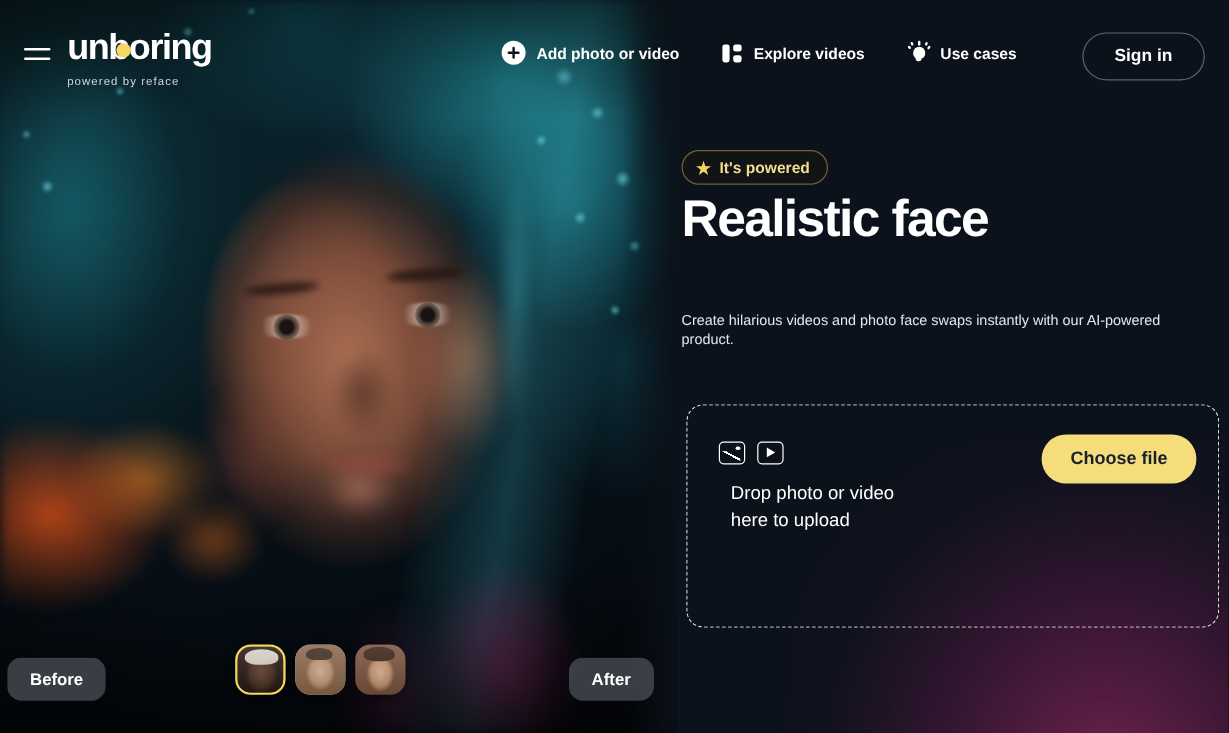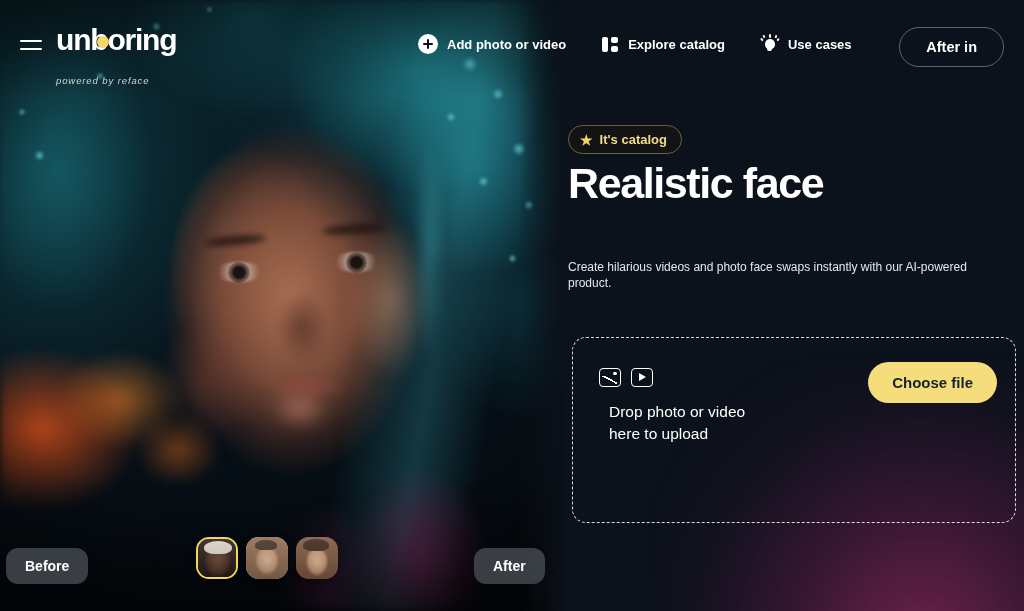--- a/index.html
+++ b/index.html
@@ -136,22 +136,22 @@
   .brand-word {
     font-size: 30px; font-weight: 800; letter-spacing: -1.2px;
     color: #ffffff; line-height: 1; position: relative; display: inline-block;
   }
   .brand-dot {
     position: absolute; left: 41px; top: 11px;
     width: 12px; height: 12px; border-radius: 50%;
     background: #f5d868;
   }
   .brand-sub {
-    margin-top: 20px; font-size: 9.5px; letter-spacing: .9px;
-    color: #cfd6dd; font-weight: 400; font-style: italic;
+    margin-top: 8px; font-size: 9.5px; letter-spacing: .9px;
+    color: #cfd6dd; font-weight: 400;
   }
 
   .nav { position: absolute; left: 418px; top: 34px; display: flex; align-items: center; gap: 36px; }
   .nav-item {
     display: flex; align-items: center; gap: 9px;
     color: #ffffff; font-size: 13px; font-weight: 600; cursor: pointer;
     white-space: nowrap;
   }
   .ic-plus {
     width: 20px; height: 20px; border-radius: 50%;
@@ -379,46 +379,46 @@
         <span class="ic-plus"></span>
         <span>Add photo or video</span>
       </div>
 
       <div class="nav-item">
         <span class="ic-catalog">
           <i></i>
             <i></i>
             <i></i>
         </span>
-        <span>Explore catalog</span>
+        <span>Explore videos</span>
       </div>
 
       <div class="nav-item">
         <span class="ic-bulb">
           <span class="glass"></span>
             <span class="base"></span>
           <span class="ray r1"></span>
             <span class="ray r2"></span>
             <span class="ray r3"></span>
           <span class="ray r4"></span>
             <span class="ray r5"></span>
         </span>
         <span>Use cases</span>
       </div>
 
     </div>
 
-    <button class="signin">After in</button>
+    <button class="signin">Sign in</button>
   </div>
 
   <div class="content">
 
     <div class="badge">
       <span class="star">★</span>
-      <span>It's catalog</span>
+      <span>It's powered</span>
     </div>
 
     <h1 class="headline">
       <span>Realistic face</span><br>
     </h1>
 
     <p class="subhead">Create hilarious videos and photo face swaps instantly with our AI-powered product.</p>
 
     <div class="dropzone">
       <div class="dz-icons">

